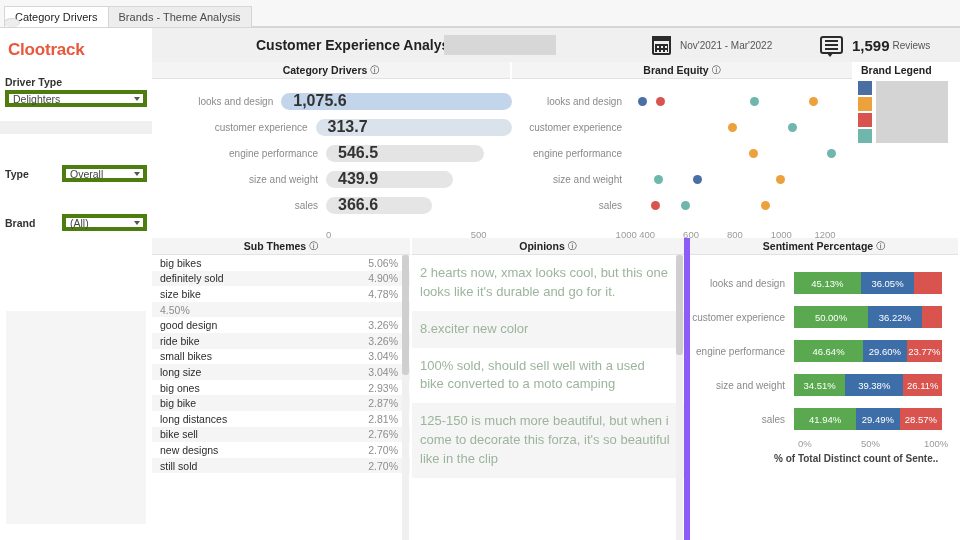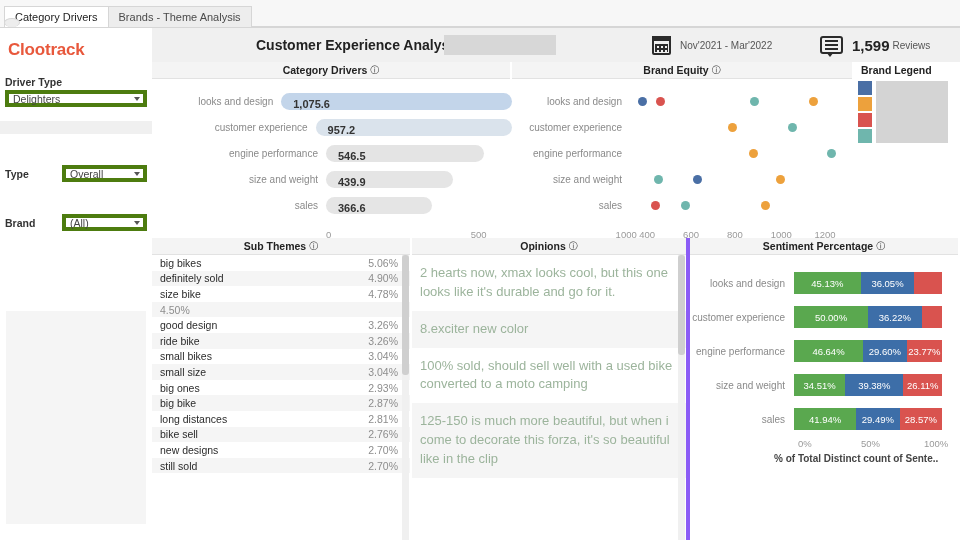--- a/index.html
+++ b/index.html
@@ -112,34 +112,34 @@
   #p-legend { width: 108px; position: relative; }
 
   .plot { position: absolute; left: 0; right: 0; top: 17px; bottom: 0; }
   .cat-row { position: absolute; height: 22px; display: flex; align-items: center; }
   .cat-label {
     font-size: 10px; color: #8a8a8a; text-align: right; padding-right: 8px;
     white-space: nowrap;
   }
   .bar {
     height: 17px; border-radius: 9px; display: flex; align-items: flex-end;
-    padding-left: 12px; font-size: 11px; font-weight: bold; color: #333;
+    padding-left: 12px; font-size: 16px; font-weight: bold; color: #333;
   }
   .axis-tick { position: absolute; font-size: 9.5px; color: #9a9a9a; }
   .axis-title { position: absolute; font-size: 10px; font-weight: bold; color: #444; }
   .dot { position: absolute; width: 9px; height: 9px; border-radius: 50%; }
 
   #legend-title { position: absolute; left: 9px; top: 2px; font-size: 10.5px; font-weight: bold; color: #222; }
   .swatch { position: absolute; left: 6px; width: 14px; height: 14px; }
   #legend-blank { position: absolute; left: 24px; top: 19px; width: 72px; height: 62px; background: #d4d4d4; }
 
   
   #row2 { position: absolute; top: 210px; left: 0; width: 808px; height: 302px; display: flex; }
   #p-subthemes { width: 260px; position: relative; border-right: 2px solid #fff; }
-  #p-opinions { width: 278px; position: relative; border-right: 4px solid #8b5cf6; }
+  #p-opinions { width: 278px; position: relative; border-right: 6px solid #8b5cf6; }
   #p-sentiment { width: 268px; position: relative; }
 
   .list-body { position: absolute; top: 17px; left: 0; right: 0; bottom: 0; overflow: hidden; }
   .st-row {
     height: 15.6px; display: flex; align-items: center;
     padding: 0 12px 0 8px; font-size: 10.5px;
   }
   .st-row:nth-child(odd) { background: #ffffff; }
   .st-row:nth-child(even) { background: #f5f5f5; }
   .st-name { flex: 1; color: #2b2b2b; }
@@ -233,21 +233,21 @@
         <div class="plot" id="catplot">
             <div class="cat-row" style="left: 0px; top: 11px; width: 360px;">
               <div class="cat-label" style="width:174px">looks and design</div>
               <div class="bar" style="width:311.5px;background:#c3d5ea">
                 <span>1,075.6</span>
               </div>
             </div>
             <div class="cat-row" style="left: 0px; top: 37px; width: 360px;">
               <div class="cat-label" style="width:174px">customer experience</div>
               <div class="bar" style="width:208.9px;background:#dae3ec">
-                <span>957.2</span>
+                <span>313.7</span>
               </div>
             </div>
             <div class="cat-row" style="left: 0px; top: 63px; width: 360px;">
               <div class="cat-label" style="width:174px">engine performance</div>
               <div class="bar" style="width:158.2px;background:#e4e4e4">
                 <span>546.5</span>
               </div>
             </div>
             <div class="cat-row" style="left: 0px; top: 89px; width: 360px;">
               <div class="cat-label" style="width:174px">size and weight</div>
@@ -353,21 +353,21 @@
             </div>
             <div class="st-row">
               <span class="st-name">ride bike</span>
               <span class="st-val">3.26%</span>
             </div>
             <div class="st-row">
               <span class="st-name">small bikes</span>
               <span class="st-val">3.04%</span>
             </div>
             <div class="st-row">
-              <span class="st-name">small size</span>
+              <span class="st-name">long size</span>
               <span class="st-val">3.04%</span>
             </div>
             <div class="st-row">
               <span class="st-name">big ones</span>
               <span class="st-val">2.93%</span>
             </div>
             <div class="st-row">
               <span class="st-name">big bike</span>
               <span class="st-val">2.87%</span>
             </div>

